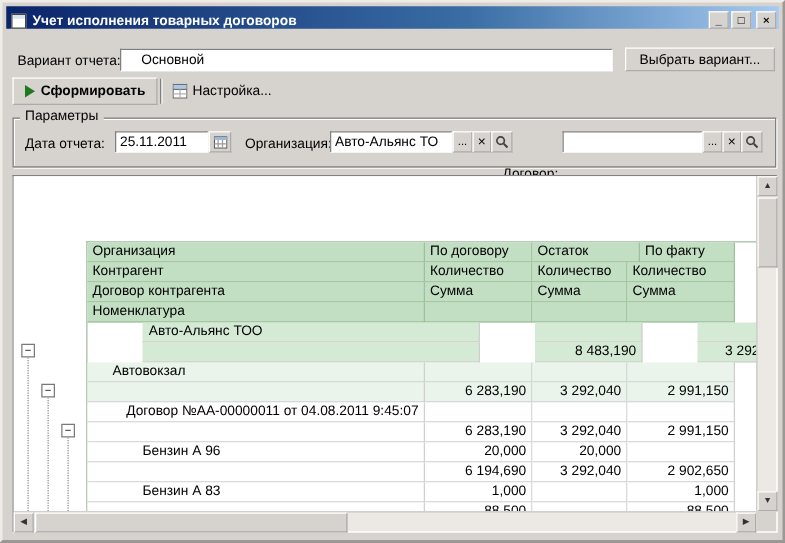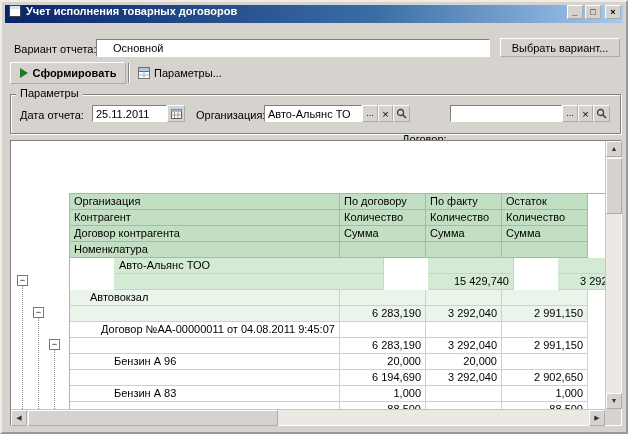--- a/index.html
+++ b/index.html
@@ -12,21 +12,21 @@
     border:2px outset #efece7;
     box-shadow:0 0 0 1px #555;
     overflow:hidden;
     font-size:11px; color:#000;
   }
 
   
   .titlebar{
     position:absolute; left:3px; top:3px; right:3px; height:18px;
     background:linear-gradient(90deg,#0a246a 0%,#3a6ea5 60%,#a6caf0 100%);
-    display:flex; align-items:flex-start; padding:0 2px;
+    display:flex; align-items:flex-end; padding:0 2px;
   }
   .win-icon{
     width:12px; height:12px; margin-left:2px;
     background:#fff; border:1px solid #444;
     box-shadow:inset 0 3px 0 #d8e4f0;
   }
   .title-text{ color:#fff; font-weight:bold; margin-left:5px; white-space:nowrap; }
   .win-controls{ margin-left:auto; display:flex; gap:2px; }
   .win-btn{
     width:16px; height:14px; background:#d6d3ce;
@@ -161,21 +161,21 @@
   </div>
   <div class="tb-divider"></div>
   <div class="flat-btn" style="left:131px; top:61px; height:20px;">
     <svg class="icon-svg" width="12" height="12" viewBox="0 0 12 12">
       <rect x="0.5" y="0.5" width="11" height="11" fill="#fff" stroke="#707070"></rect>
       <rect x="1" y="1" width="10" height="3" fill="#aac8e8"></rect>
       <line x1="0.5" y1="4.5" x2="11.5" y2="4.5" stroke="#707070"></line>
       <line x1="0.5" y1="8" x2="11.5" y2="8" stroke="#b0b0b0"></line>
       <line x1="6" y1="4.5" x2="6" y2="11.5" stroke="#b0b0b0"></line>
     </svg>
-    <span>Параметры...</span>
+    <span>Настройка...</span>
   </div>
 
   <div class="groupbox"></div>
   <div class="legend">Параметры</div>
 
   <div class="lbl" style="left:18px; top:107px;">Дата отчета:</div>
   <input class="fld" style="left: 90px; top: 103px; width: 75px; height: 17px;" value="25.11.2011">
   <div class="btn" style="left:165px; top:103px; width:18px; height:17px;">
     <svg class="icon-svg" width="11" height="11" viewBox="0 0 11 11">
       <rect x="0.5" y="1.5" width="10" height="9" fill="#fff" stroke="#606060"></rect>
@@ -216,22 +216,22 @@
       <div class="treeline" style="left:43px; top:209px; height:61px;"></div>
       <div class="treebox" style="left:6px; top:134px;">−</div>
       <div class="treebox" style="left:22px; top:166px;">−</div>
       <div class="treebox" style="left:38px; top:198px;">−</div>
 
       <div class="tbl">
 
         <div class="row">
           <div class="c w1 hc">Организация</div>
           <div class="c w2 hc">По договору</div>
+          <div class="c w4 hc">Остаток</div>
           <div class="c w3 hc">По факту</div>
-          <div class="c w4 hc">Остаток</div>
         </div>
         <div class="row">
           <div class="c w1 hc">Контрагент</div>
           <div class="c w2 hc">Количество</div>
           <div class="c w3 hc">Количество</div>
           <div class="c w4 hc">Количество</div>
         </div>
         <div class="row">
           <div class="c w1 hc">Договор контрагента</div>
           <div class="c w2 hc">Сумма</div>
@@ -246,21 +246,21 @@
         </div>
 
         <div class="row g1">
           <div class="c w1 p1">Авто-Альянс ТОО</div>
           <div class="c w2 num"></div>
           <div class="c w3 num"></div>
           <div class="c w4 num"></div>
         </div>
         <div class="row g1">
           <div class="c w1 p1"></div>
-          <div class="c w2 num">15 429,740</div>
+          <div class="c w2 num">8 483,190</div>
           <div class="c w3 num">3 292,040</div>
           <div class="c w4 num">12 191,150</div>
         </div>
         <div class="row g2">
           <div class="c w1 p2">Автовокзал</div>
           <div class="c w2 num"></div>
           <div class="c w3 num"></div>
           <div class="c w4 num"></div>
         </div>
         <div class="row g2">

